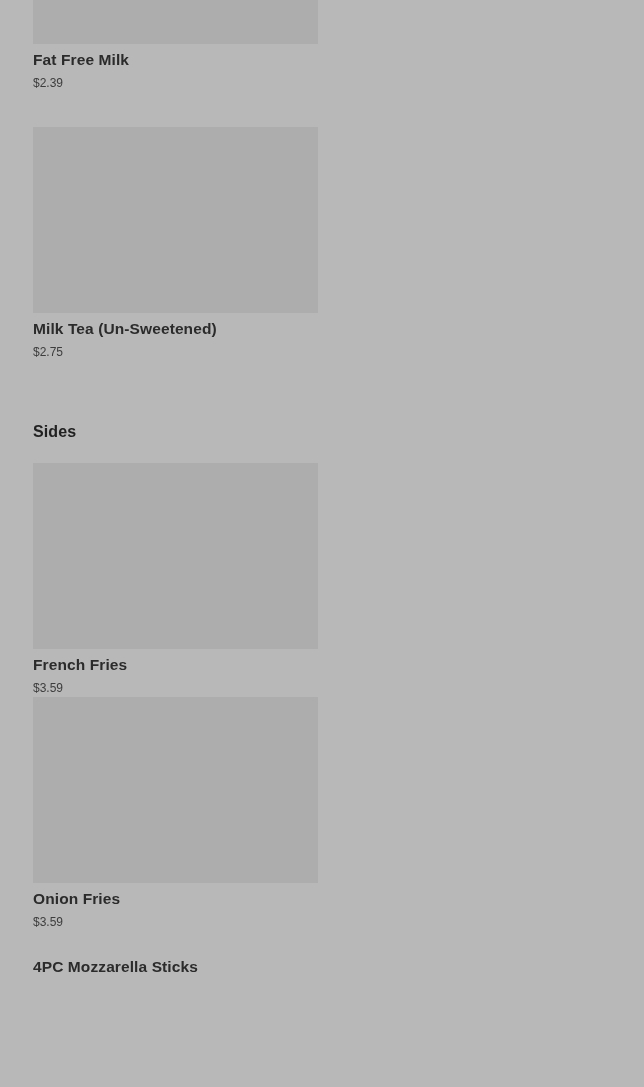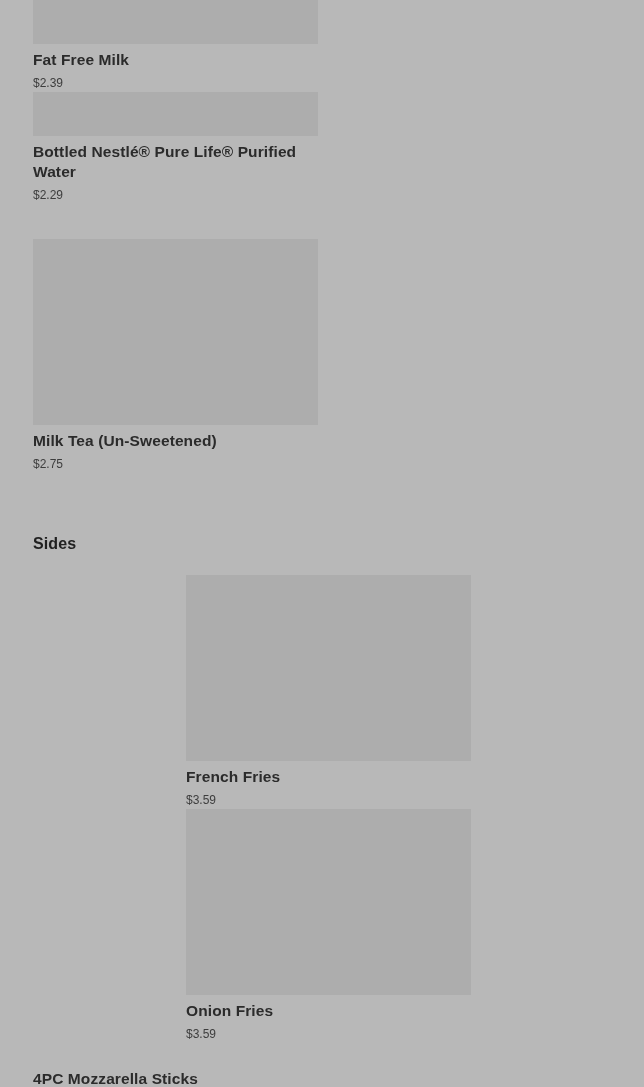--- a/index.html
+++ b/index.html
@@ -72,21 +72,20 @@
     margin-top: 62px;
   }
 
   
   .sides-grid {
     display: flex;
     flex-wrap: wrap;
     padding: 0 20px 0 33px;
     column-gap: 23px;
     margin-top: 22px;
-    justify-content: center;
   }
 
   
   .list-wrap {
     padding: 0 33px 0 33px;
     margin-top: 26px;
   }
 
   .list-item { margin-bottom: 26px; }
   .list-item:last-child { margin-bottom: 0; }
@@ -105,25 +104,20 @@
 <div class="page">
 
   <div class="grid">
 
     <div class="card">
       <div class="card-media clipped"></div>
       <div class="card-title">Fat Free Milk</div>
       <div class="card-price">$2.39</div>
     </div>
 
-    <div class="card">
-      <div class="card-media clipped"></div>
-      <div class="card-title">Bottled Nestlé® Pure Life® Purified Water</div>
-      <div class="card-price">$2.29</div>
-    </div>
 
     <div class="row-gap-1"></div>
 
     <div class="card">
       <div class="card-media tall"></div>
       <div class="card-title">Milk Tea (Un-Sweetened)</div>
       <div class="card-price">$2.75</div>
     </div>
 
   </div>

